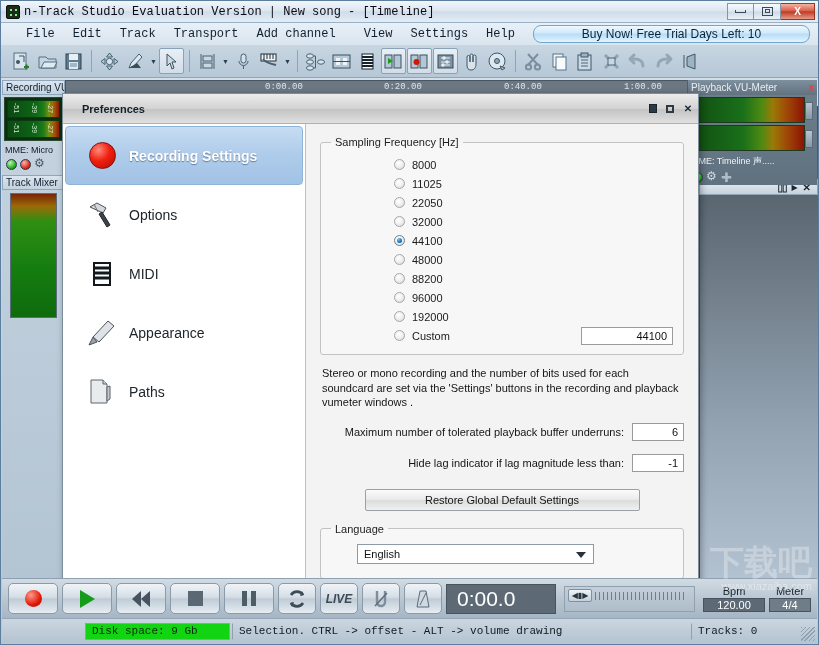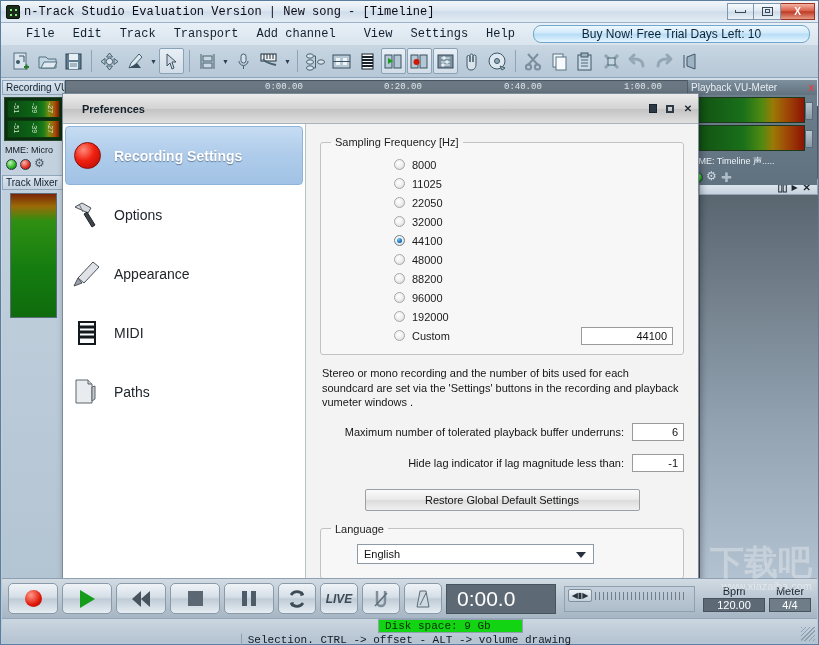--- a/index.html
+++ b/index.html
@@ -189,21 +189,21 @@
   .pbtn .hollowsq{ display:block;width:8px;height:8px;border:2px solid #2c3a46;}
 
   #prefs-body{ flex:1; display:flex; overflow:hidden; }
 
   
   #prefs-nav{
     width:243px; background:#fff; border-right:1px solid #b7bfc7;
     padding:2px;
   }
   .nav-item{
-    height:59px; display:flex; align-items:center; gap:10px; padding:0 4px;
+    height:59px; display:flex; align-items:center; gap:10px; padding:0 19px;
     border-radius:4px; border:1px solid transparent;
   }
   .nav-item.active{
     background:linear-gradient(180deg,#c6dcf2 0%,#aecbea 50%,#a2c3e6 100%);
     border:1px solid #8fb4da;
   }
   .nav-label{ font-size:14px; color:#20262c; }
   .nav-item.active .nav-label{ color:#ffffff; text-shadow:0 1px 1px rgba(40,60,90,.55); font-weight:bold;}
   .nav-ico{ width:34px;height:34px; display:flex;align-items:center;justify-content:center;}
   .rec-dot{
@@ -311,21 +311,21 @@
   #bpm-box .val{ background:#5d6a76;color:#fff;font-size:11px;border:1px solid #46525d;margin-top:1px;}
   #meter-box{ width:42px; text-align:center;}
   #meter-box .cap{ font-size:11px;color:#16222c;}
   #meter-box .val{ background:#6f7d89;color:#fff;font-size:11px;border:1px solid #46525d;margin-top:1px;}
 
   
   #statusbar{
     position:absolute; left:1px; right:1px; bottom:1px; height:25px;
     background:linear-gradient(180deg,#cbd6e0,#b4c3d1);
     border-top:1px solid #93a5b6;
-    display:flex; align-items:center; font-family:"Liberation Mono",monospace; font-size:11px; color:#101a22;flex-direction:column;
+    display:flex; align-items:center; font-family:"Liberation Mono",monospace; font-size:11px; color:#101a22;
   }
   .sb-cell{ height:17px; display:flex;align-items:center; padding:0 6px; border:1px solid #8fa1b1; margin:0 1px;}
   #sb-disk{ background:#12d412; color:#062c06; width:145px; margin-left:83px;}
   #sb-sel{ flex:1; background:transparent; border-color:transparent; border-left:1px solid #8fa1b1;}
   #sb-tracks{ width:125px; border-color:transparent; border-left:1px solid #8fa1b1;}
   #watermark{
     position:absolute; right:6px; bottom:26px; width:170px; height:74px;
     font-family:"Liberation Sans",sans-serif; color:rgba(255,255,255,.45);
     font-size:11px; text-align:right; pointer-events:none;
   }
@@ -632,36 +632,36 @@
                 <path d="M4 8l7-4 9 5-3 5z" fill="#d5d9dd" stroke="#4a5158"></path>
                 <path d="M16 13l8 13-3 2-8-13z" fill="#3d4349" stroke="#22262a"></path>
                 <path d="M8 5l4 8" stroke="#6a7076"></path>
               </svg>
           </span>
           <span class="nav-label">Options</span>
         </div>
 
         <div class="nav-item">
           <span class="nav-ico">
+            <svg width="28" height="28" viewBox="0 0 28 28">
+                <rect x="6" y="3" width="16" height="22" fill="#fbfcfd" stroke="#13181d" stroke-width="2"></rect>
+                <path d="M6 8h16M6 13h16M6 18h16" stroke="#13181d" stroke-width="3"></path>
+              </svg>
+          </span>
+          <span class="nav-label">MIDI</span>
+        </div>
+
+        <div class="nav-item">
+          <span class="nav-ico">
             <svg width="32" height="32" viewBox="0 0 32 32">
                 <path d="M22 4l6 5-15 16-6-5z" fill="#dfe3e7" stroke="#4a5158"></path>
                 <path d="M7 20l-4 8 8-3z" fill="#9aa1a8" stroke="#4a5158"></path>
               </svg>
           </span>
           <span class="nav-label">Appearance</span>
-        </div>
-
-        <div class="nav-item">
-          <span class="nav-ico">
-            <svg width="28" height="28" viewBox="0 0 28 28">
-                <rect x="6" y="3" width="16" height="22" fill="#fbfcfd" stroke="#13181d" stroke-width="2"></rect>
-                <path d="M6 8h16M6 13h16M6 18h16" stroke="#13181d" stroke-width="3"></path>
-              </svg>
-          </span>
-          <span class="nav-label">MIDI</span>
         </div>
 
         <div class="nav-item">
           <span class="nav-ico">
             <svg width="32" height="30" viewBox="0 0 32 30">
                 <path d="M5 3h12l4 4v19H5z" fill="#e9ecef" stroke="#5d646b"></path>
                 <path d="M17 3v4h4" fill="#cdd3d8" stroke="#5d646b"></path>
                 <path d="M21 10v14l3-2V9z" fill="#c3cacf" stroke="#5d646b"></path>
               </svg>
           </span>

